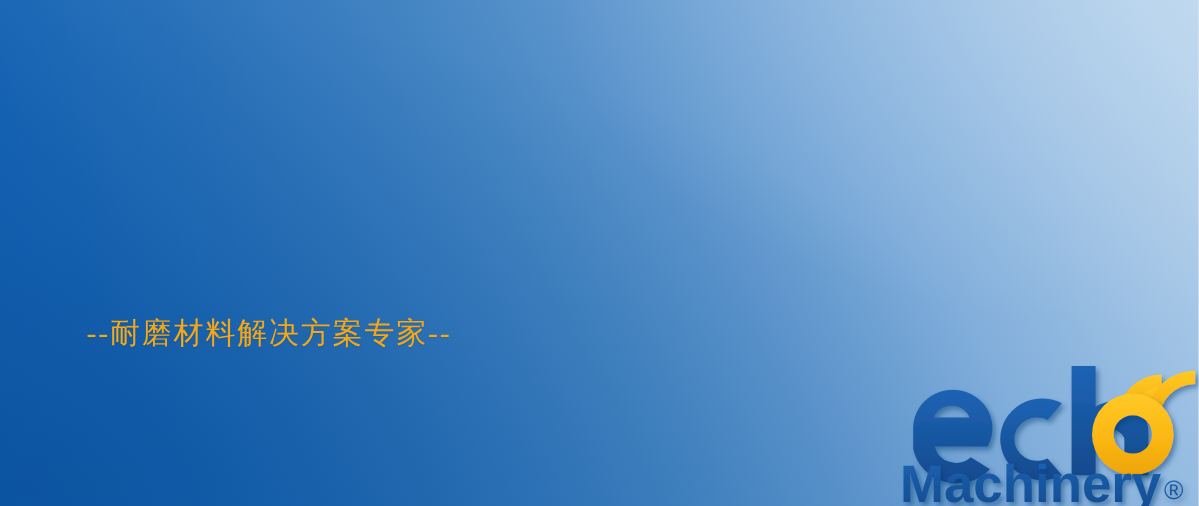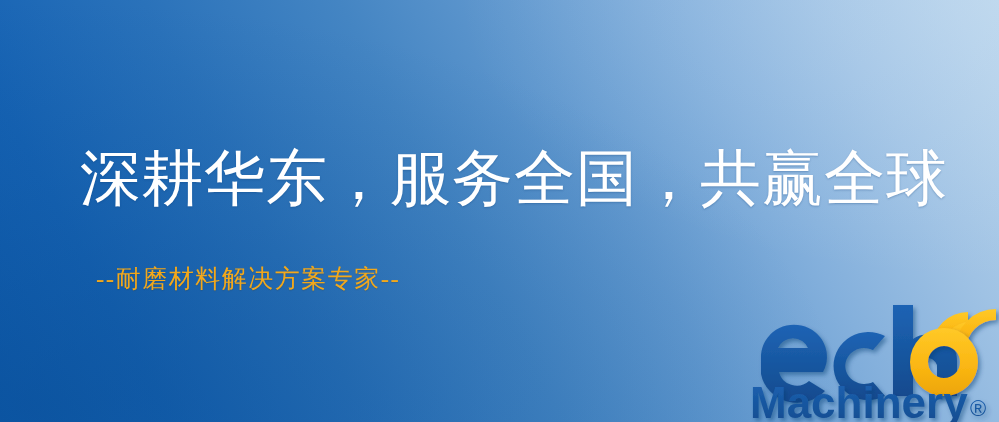--- a/index.html
+++ b/index.html
@@ -49,21 +49,21 @@
     line-height: 1;
     color: #ffffff;
     letter-spacing: 1px;
     white-space: nowrap;
     text-shadow: 0 1px 2px rgba(12,60,115,0.30);
   }
 
   
   #subtitle {
     position: absolute;
-    left: 96px;
+    left: 72px;
     top: 266px;
     font-family: "Liberation Serif", "DejaVu Serif", serif;
     font-size: 25px;
     line-height: 1;
     color: #f2a81b;
     letter-spacing: 1.5px;
     white-space: nowrap;
     text-shadow: 0 1px 1px rgba(80,50,0,0.18);
   }
 
@@ -80,21 +80,20 @@
   }
 </style>
 </head>
 <body>
 
 <div id="banner">
 
   <div id="bg-gradient"></div>
   <div id="bg-shade"></div>
 
-  <div id="headline">深耕华东，服务全国，共赢全球</div>
 
   <div id="subtitle">--耐磨材料解决方案专家--</div>
 
   <div id="logo">
     <svg width="251" height="126" viewBox="0 0 251 126" xmlns="http://www.w3.org/2000/svg">
       <defs>
         <filter id="dropsh" x="-30%" y="-30%" width="180%" height="180%">
           <feDropShadow dx="2.5" dy="3" stdDeviation="2.2" flood-color="#0d3a72" flood-opacity="0.45"></feDropShadow>
         </filter>
         <linearGradient id="blueGrad" x1="0" y1="0" x2="0" y2="1">

